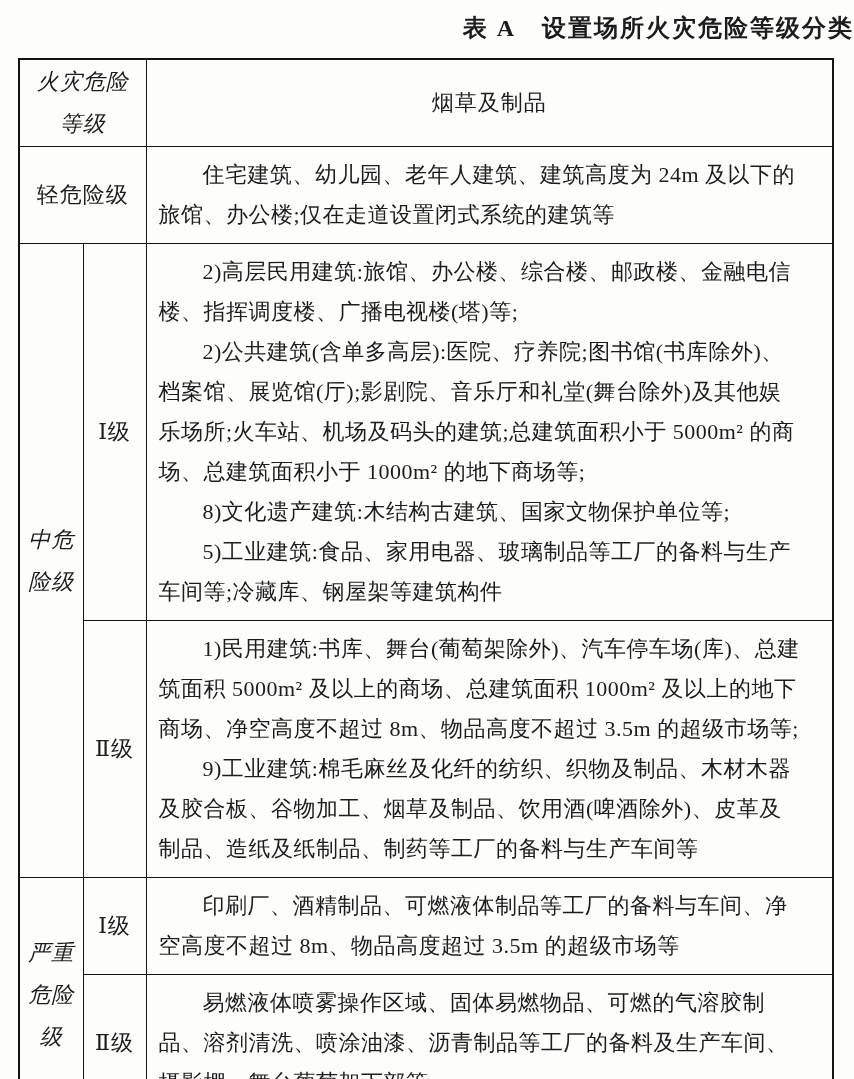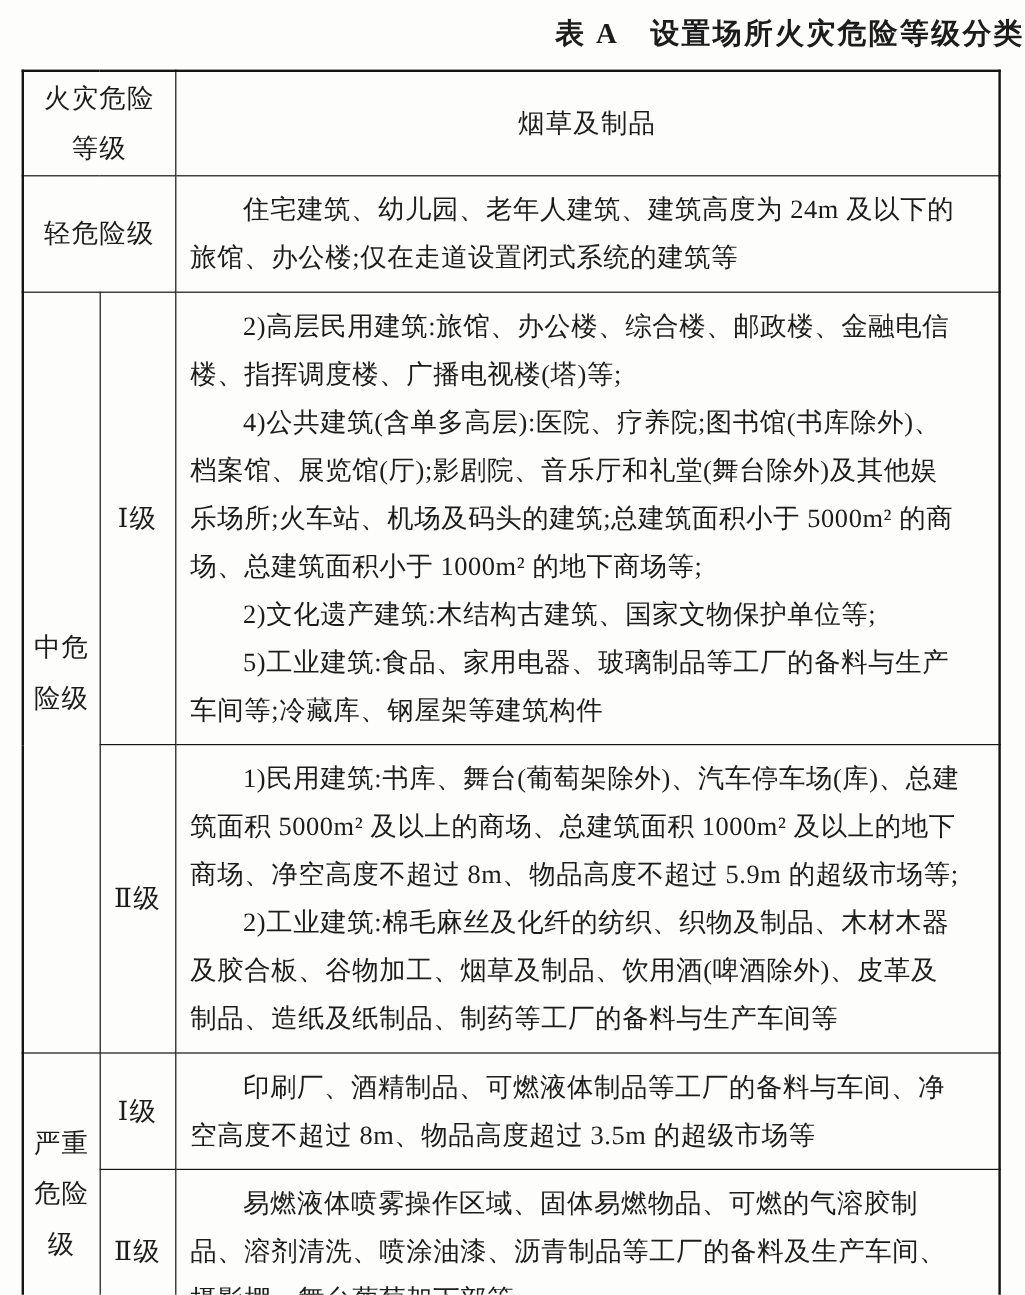--- a/index.html
+++ b/index.html
@@ -46,21 +46,21 @@
   tr.r-med1    { height: 360px; }
   tr.r-med2    { height: 248px; }
   tr.r-sev1    { height: 97px; }
   tr.r-sev2    { height: 127px; }
 
   .level-cell, .sublevel-cell, .header-cell {
     text-align: center;
     vertical-align: middle;
     letter-spacing: 1px;
   }
-  .level-line { line-height: 42px; }
+  .level-line { line-height: 42px; font-style: italic; }
   .content-cell {
     vertical-align: middle;
     padding: 8px 30px 8px 12px;
     letter-spacing: 0.5px;
   }
   .content-cell p {
     margin: 0;
     text-indent: 2em;
     line-height: 40px;
   }
@@ -98,31 +98,31 @@
     </tr>
 
     <tr class="r-med1">
       <td class="level-cell" rowspan="2">
         <div class="level-line">中危</div>
         <div class="level-line">险级</div>
       </td>
       <td class="sublevel-cell">Ⅰ级</td>
       <td class="content-cell">
         <p>2)高层民用建筑:旅馆、办公楼、综合楼、邮政楼、金融电信楼、指挥调度楼、广播电视楼(塔)等;</p>
-        <p>4)公共建筑(含单多高层):医院、疗养院;图书馆(书库除外)、档案馆、展览馆(厅);影剧院、音乐厅和礼堂(舞台除外)及其他娱乐场所;火车站、机场及码头的建筑;总建筑面积小于 5000m² 的商场、总建筑面积小于 1000m² 的地下商场等;</p>
-        <p>2)文化遗产建筑:木结构古建筑、国家文物保护单位等;</p>
+        <p>2)公共建筑(含单多高层):医院、疗养院;图书馆(书库除外)、档案馆、展览馆(厅);影剧院、音乐厅和礼堂(舞台除外)及其他娱乐场所;火车站、机场及码头的建筑;总建筑面积小于 5000m² 的商场、总建筑面积小于 1000m² 的地下商场等;</p>
+        <p>8)文化遗产建筑:木结构古建筑、国家文物保护单位等;</p>
         <p>5)工业建筑:食品、家用电器、玻璃制品等工厂的备料与生产车间等;冷藏库、钢屋架等建筑构件</p>
       </td>
     </tr>
 
     <tr class="r-med2">
       <td class="sublevel-cell">Ⅱ级</td>
       <td class="content-cell">
-        <p>1)民用建筑:书库、舞台(葡萄架除外)、汽车停车场(库)、总建筑面积 5000m² 及以上的商场、总建筑面积 1000m² 及以上的地下商场、净空高度不超过 8m、物品高度不超过 5.9m 的超级市场等;</p>
-        <p>2)工业建筑:棉毛麻丝及化纤的纺织、织物及制品、木材木器及胶合板、谷物加工、烟草及制品、饮用酒(啤酒除外)、皮革及制品、造纸及纸制品、制药等工厂的备料与生产车间等</p>
+        <p>1)民用建筑:书库、舞台(葡萄架除外)、汽车停车场(库)、总建筑面积 5000m² 及以上的商场、总建筑面积 1000m² 及以上的地下商场、净空高度不超过 8m、物品高度不超过 3.5m 的超级市场等;</p>
+        <p>9)工业建筑:棉毛麻丝及化纤的纺织、织物及制品、木材木器及胶合板、谷物加工、烟草及制品、饮用酒(啤酒除外)、皮革及制品、造纸及纸制品、制药等工厂的备料与生产车间等</p>
       </td>
     </tr>
 
     <tr class="r-sev1">
       <td class="level-cell" rowspan="2">
         <div class="level-line">严重</div>
         <div class="level-line">危险</div>
         <div class="level-line">级</div>
       </td>
       <td class="sublevel-cell">Ⅰ级</td>

